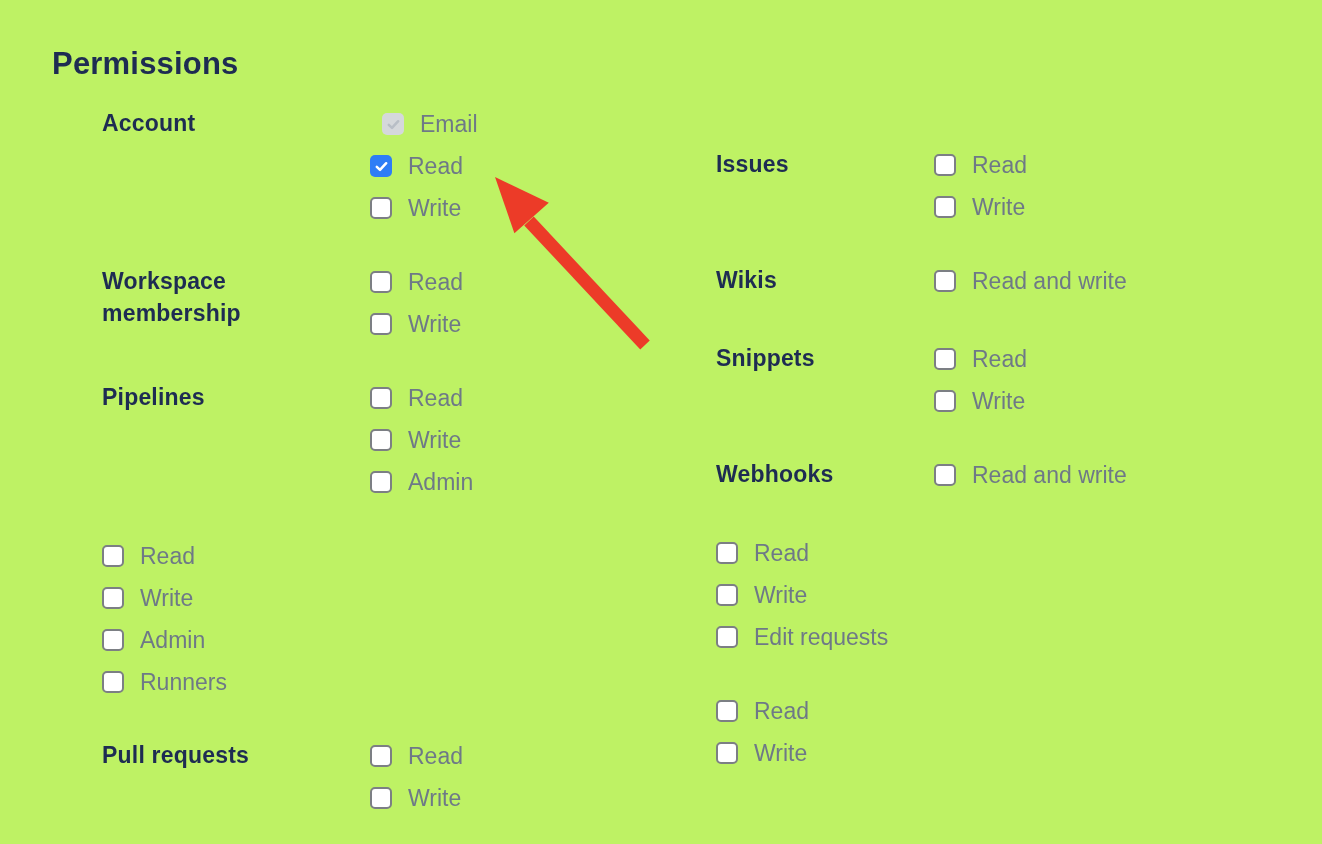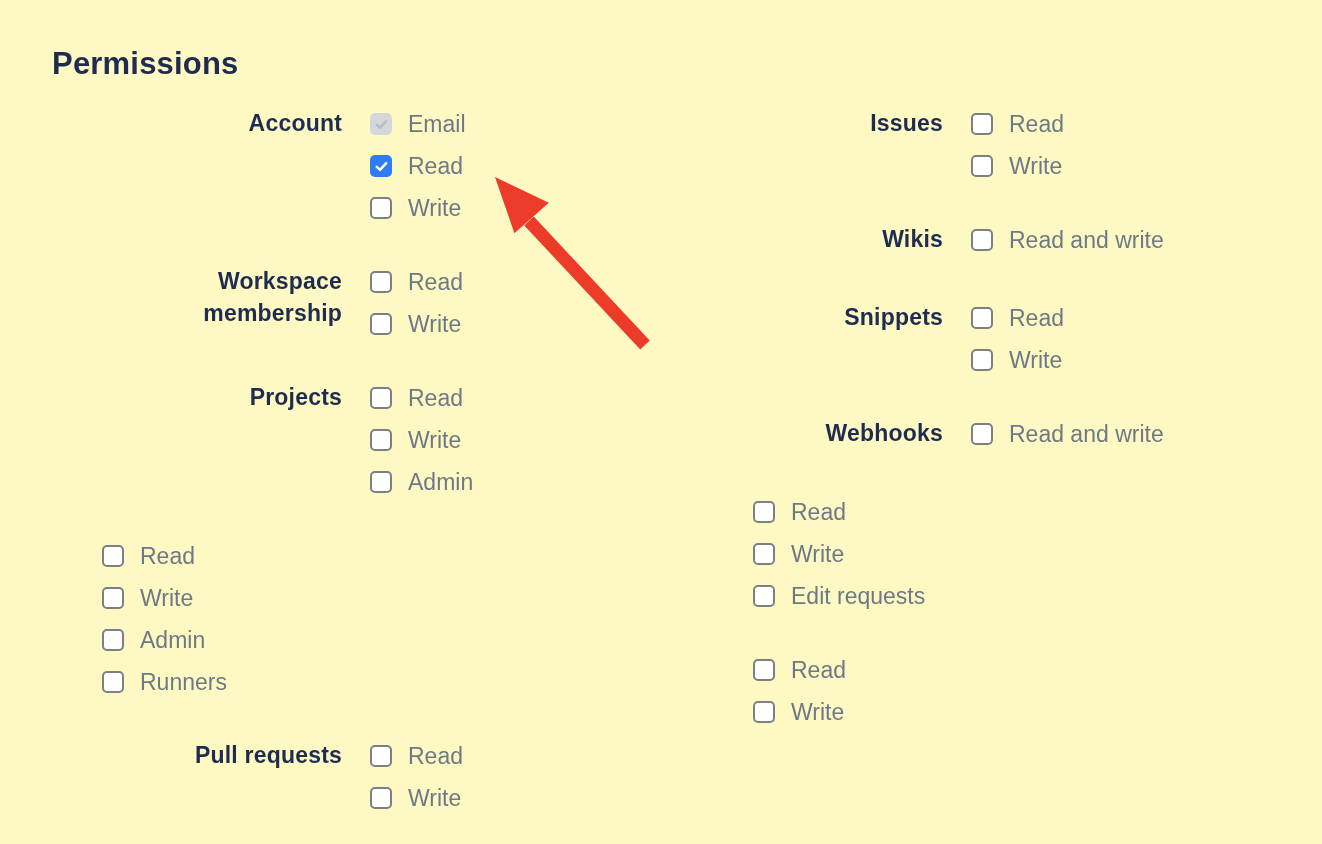--- a/index.html
+++ b/index.html
@@ -1,54 +1,54 @@
 <!DOCTYPE html>
 <html style="--navy: #1e2c52; --option-grey: #6e7987; --cb-border: #7c7f84; --cb-checked: #2e7df6; --cb-disabled-bg: #d5d8db; --cb-disabled-check: #b8bec6; --arrow-red: #ec3b28;"><head>
 <meta charset="utf-8">
 <style>
   * { margin:0; padding:0; box-sizing:border-box; }
   html,body { background:#ffffff; }
   .page {
     position:relative;
     width:1322px; height:844px;
-    background:#fef9c3;
+    background:#bef264;
     font-family:"Liberation Sans","DejaVu Sans",sans-serif;
     overflow:hidden;
   }
   .page-title {
     position:absolute; left:52px; top:46px;
     font-size:31px; font-weight:700;
     color:var(--navy,#1e2c52);
     letter-spacing:0.2px;
   }
   .col { position:absolute; top:113px; }
   .col-left  { left:102px; }
-  .col-right { left:753px; }
+  .col-right { left:716px;margin-top:41px; }
   .group { display:flex; column-gap:28px; margin-bottom:52px; }
   .group-label {
     font-weight:700; font-size:23px;
     color:var(--navy,#1e2c52);
-    text-align:right; line-height:32px; margin-top:-6px;
+    text-align:left; line-height:32px; margin-top:-6px;
     letter-spacing:0.2px;
   }
   .col-left  .group-label { width:240px; }
   .col-right .group-label { width:190px; }
   .options { display:flex; flex-direction:column; gap:20px; }
   .option { display:flex; align-items:center; gap:16px; height:22px; cursor:pointer; }
   .checkbox {
     width:22px; height:22px; flex:0 0 22px;
     border-radius:5px;
     display:flex; align-items:center; justify-content:center;
   }
   .checkbox svg { width:15px; height:15px; display:none; }
   .checkbox.unchecked { border:2px solid var(--cb-border,#7c7f84); background:#fff; }
   .checkbox.checked { background:var(--cb-checked,#2e7df6); color:#ffffff; }
   .checkbox.checked-disabled { background:var(--cb-disabled-bg,#d5d8db); color:var(--cb-disabled-check,#b8bec6); }
   .checkbox.checked svg, .checkbox.checked-disabled svg { display:block; }
-  .option.disabled { cursor:default; }
+  .option.disabled { cursor:default;margin-left:12px; }
   .option-label { font-size:23px; color:var(--option-grey,#6e7987); line-height:22px; white-space:nowrap; }
   .annotation-arrow {
     position:absolute; left:0; top:0; width:1322px; height:844px;
     pointer-events:none; color:var(--arrow-red,#ec3b28);
   }
 </style>
 </head>
 <body>
 
 <div class="page">
@@ -98,21 +98,21 @@
   <label class="option">
     <span class="checkbox unchecked">
       
     </span>
     <span class="option-label">Write</span>
   </label>
 </div>
   </div>
 
   <div class="group">
-    <div class="group-label">Projects</div>
+    <div class="group-label">Pipelines</div>
     <div class="options">
   <label class="option">
     <span class="checkbox unchecked">
       
     </span>
     <span class="option-label">Read</span>
   </label>
 
   <label class="option">
     <span class="checkbox unchecked">

